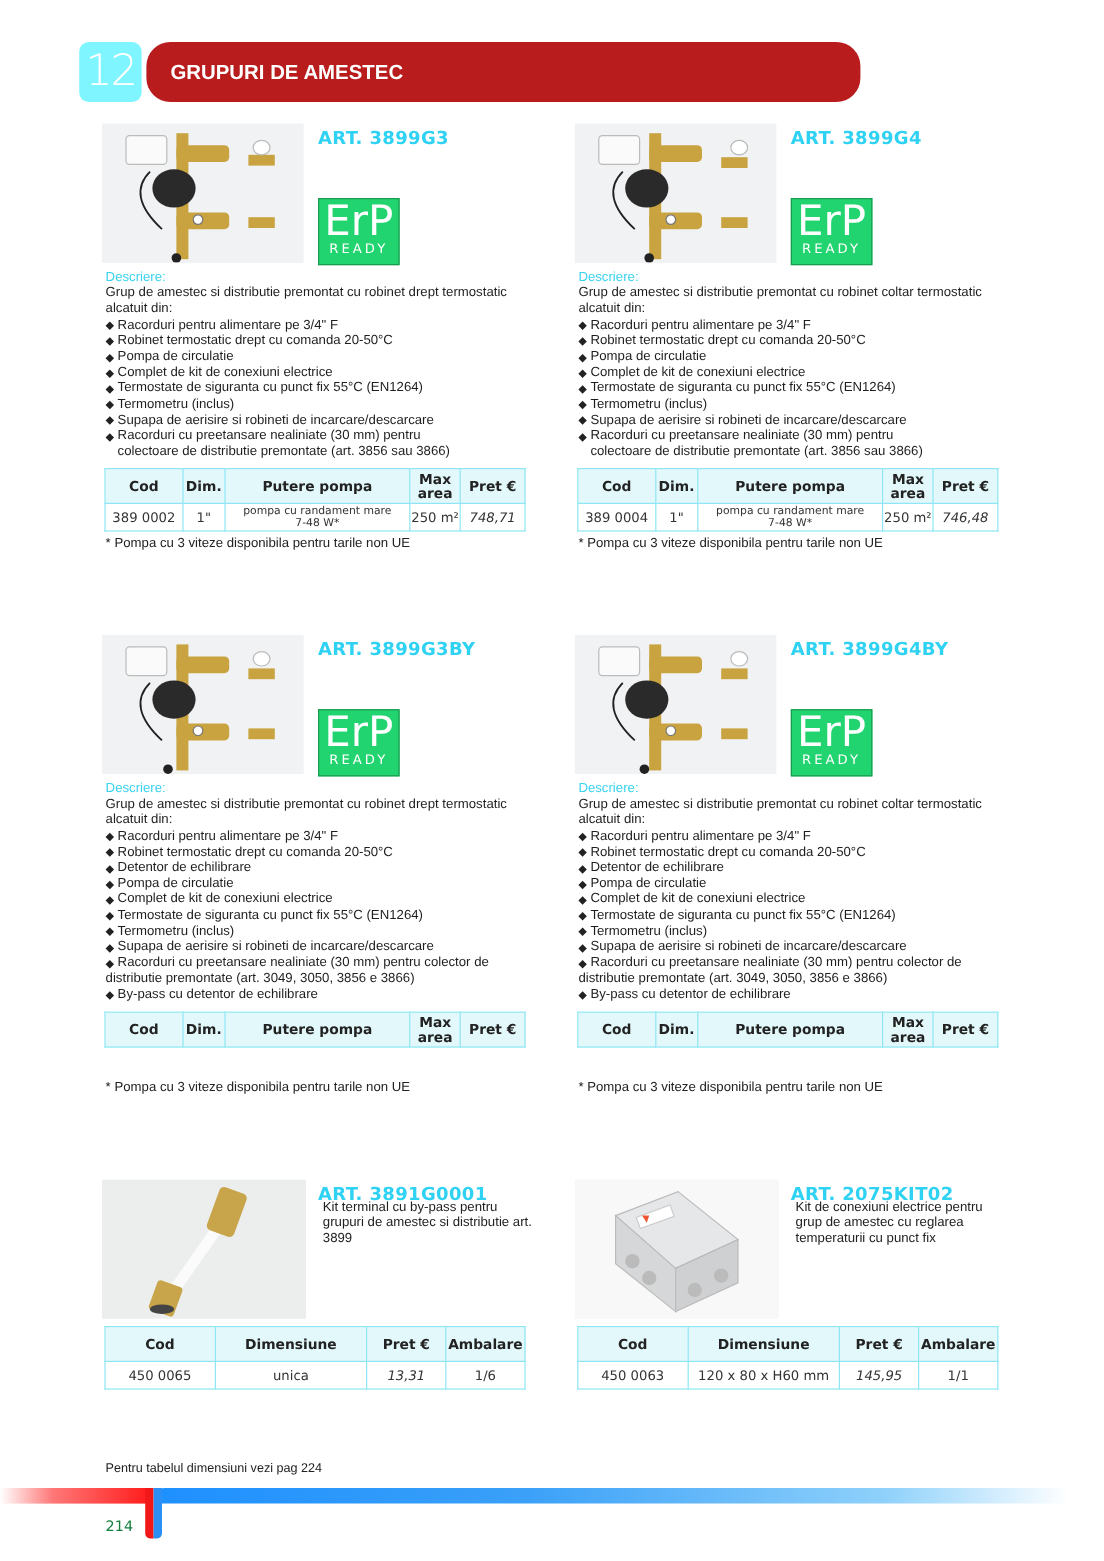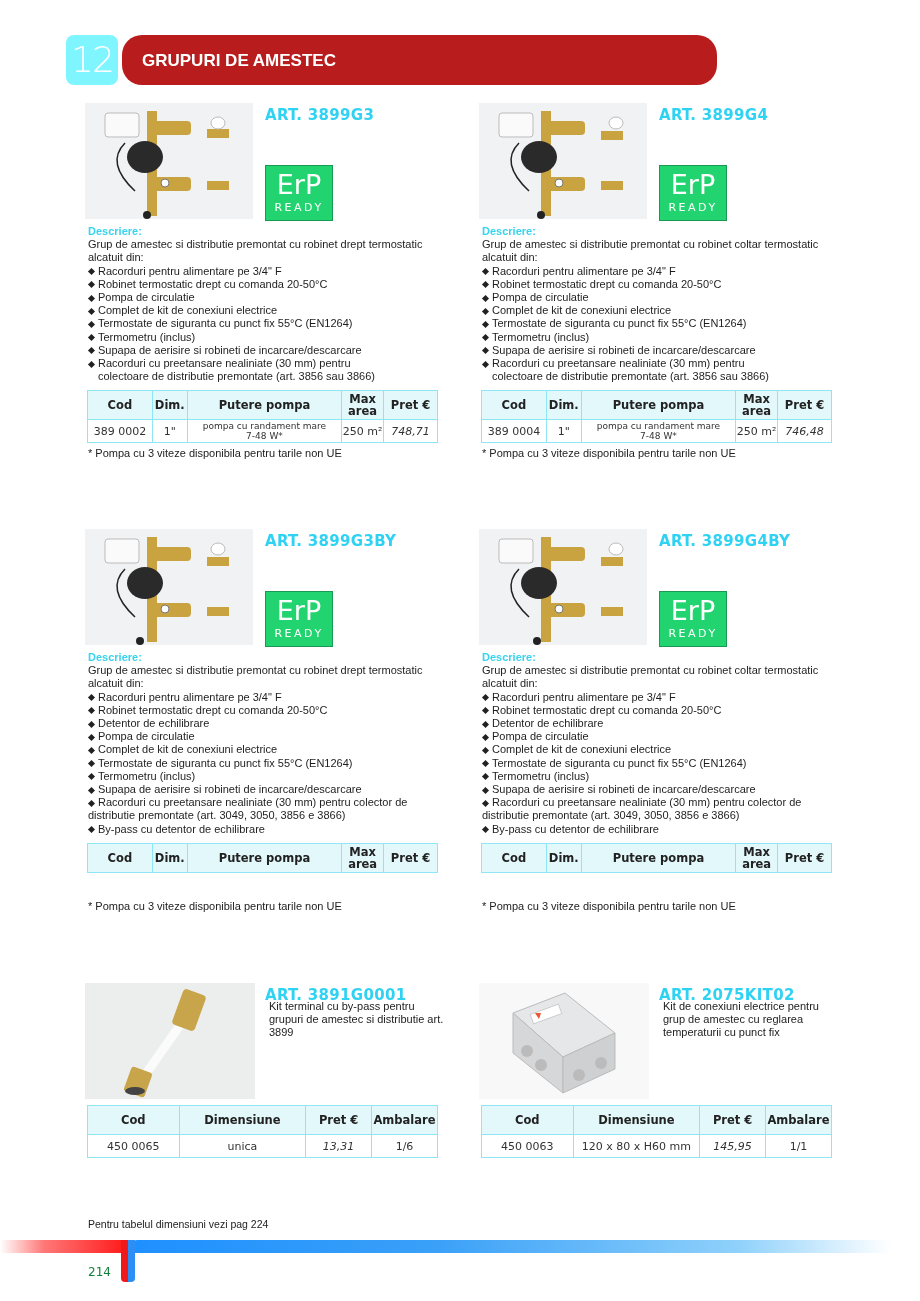--- a/index.html
+++ b/index.html
@@ -30,25 +30,25 @@
   .art-title {
     position: absolute; left: 180px; top: 3px;
     color: #2fd2f2; font-weight: bold; font-size: 15px; letter-spacing: 0.3px;
     font-family: "DejaVu Sans", sans-serif;
   }
   .erp {
     position: absolute; left: 180px; top: 62px; width: 68px; height: 56px;
     background: #21d46f; border: 1px solid #1a9a50;
     color: #fff; text-align: center;
   }
-  .erp .erp-big { font-family: "DejaVu Sans", sans-serif; font-size: 27px; line-height: 32px; margin-top: 3px; font-weight: 500; }
+  .erp .erp-big { font-family: "DejaVu Sans", sans-serif; font-size: 35px; line-height: 32px; margin-top: 3px; font-weight: 500; }
   .erp .erp-small { font-family: "DejaVu Sans", sans-serif; font-size: 11px; letter-spacing: 2.5px; line-height: 14px; }
 
   .desc { position: absolute; left: 3px; width: 356px; font-size: 11px; line-height: 13.2px; color: #1e1e1e; font-family: "Liberation Sans", sans-serif; }
-  .desc-label { color: #38d3ef; font-weight: bold; }
+  .desc-label { color: #38d3ef; font-weight: normal; }
   .desc ul { list-style: none; }
   .desc li { position: relative; padding-left: 10px; }
   .desc li::before {
     content: ""; position: absolute; left: 1px; top: 4.5px; width: 5px; height: 5px;
     background: #222; transform: rotate(45deg);
   }
   .desc li.wrap-out { padding-left: 0; text-indent: 10px; }
   .desc li.wrap-out::before { left: 1px; }
 
   table.spec {

